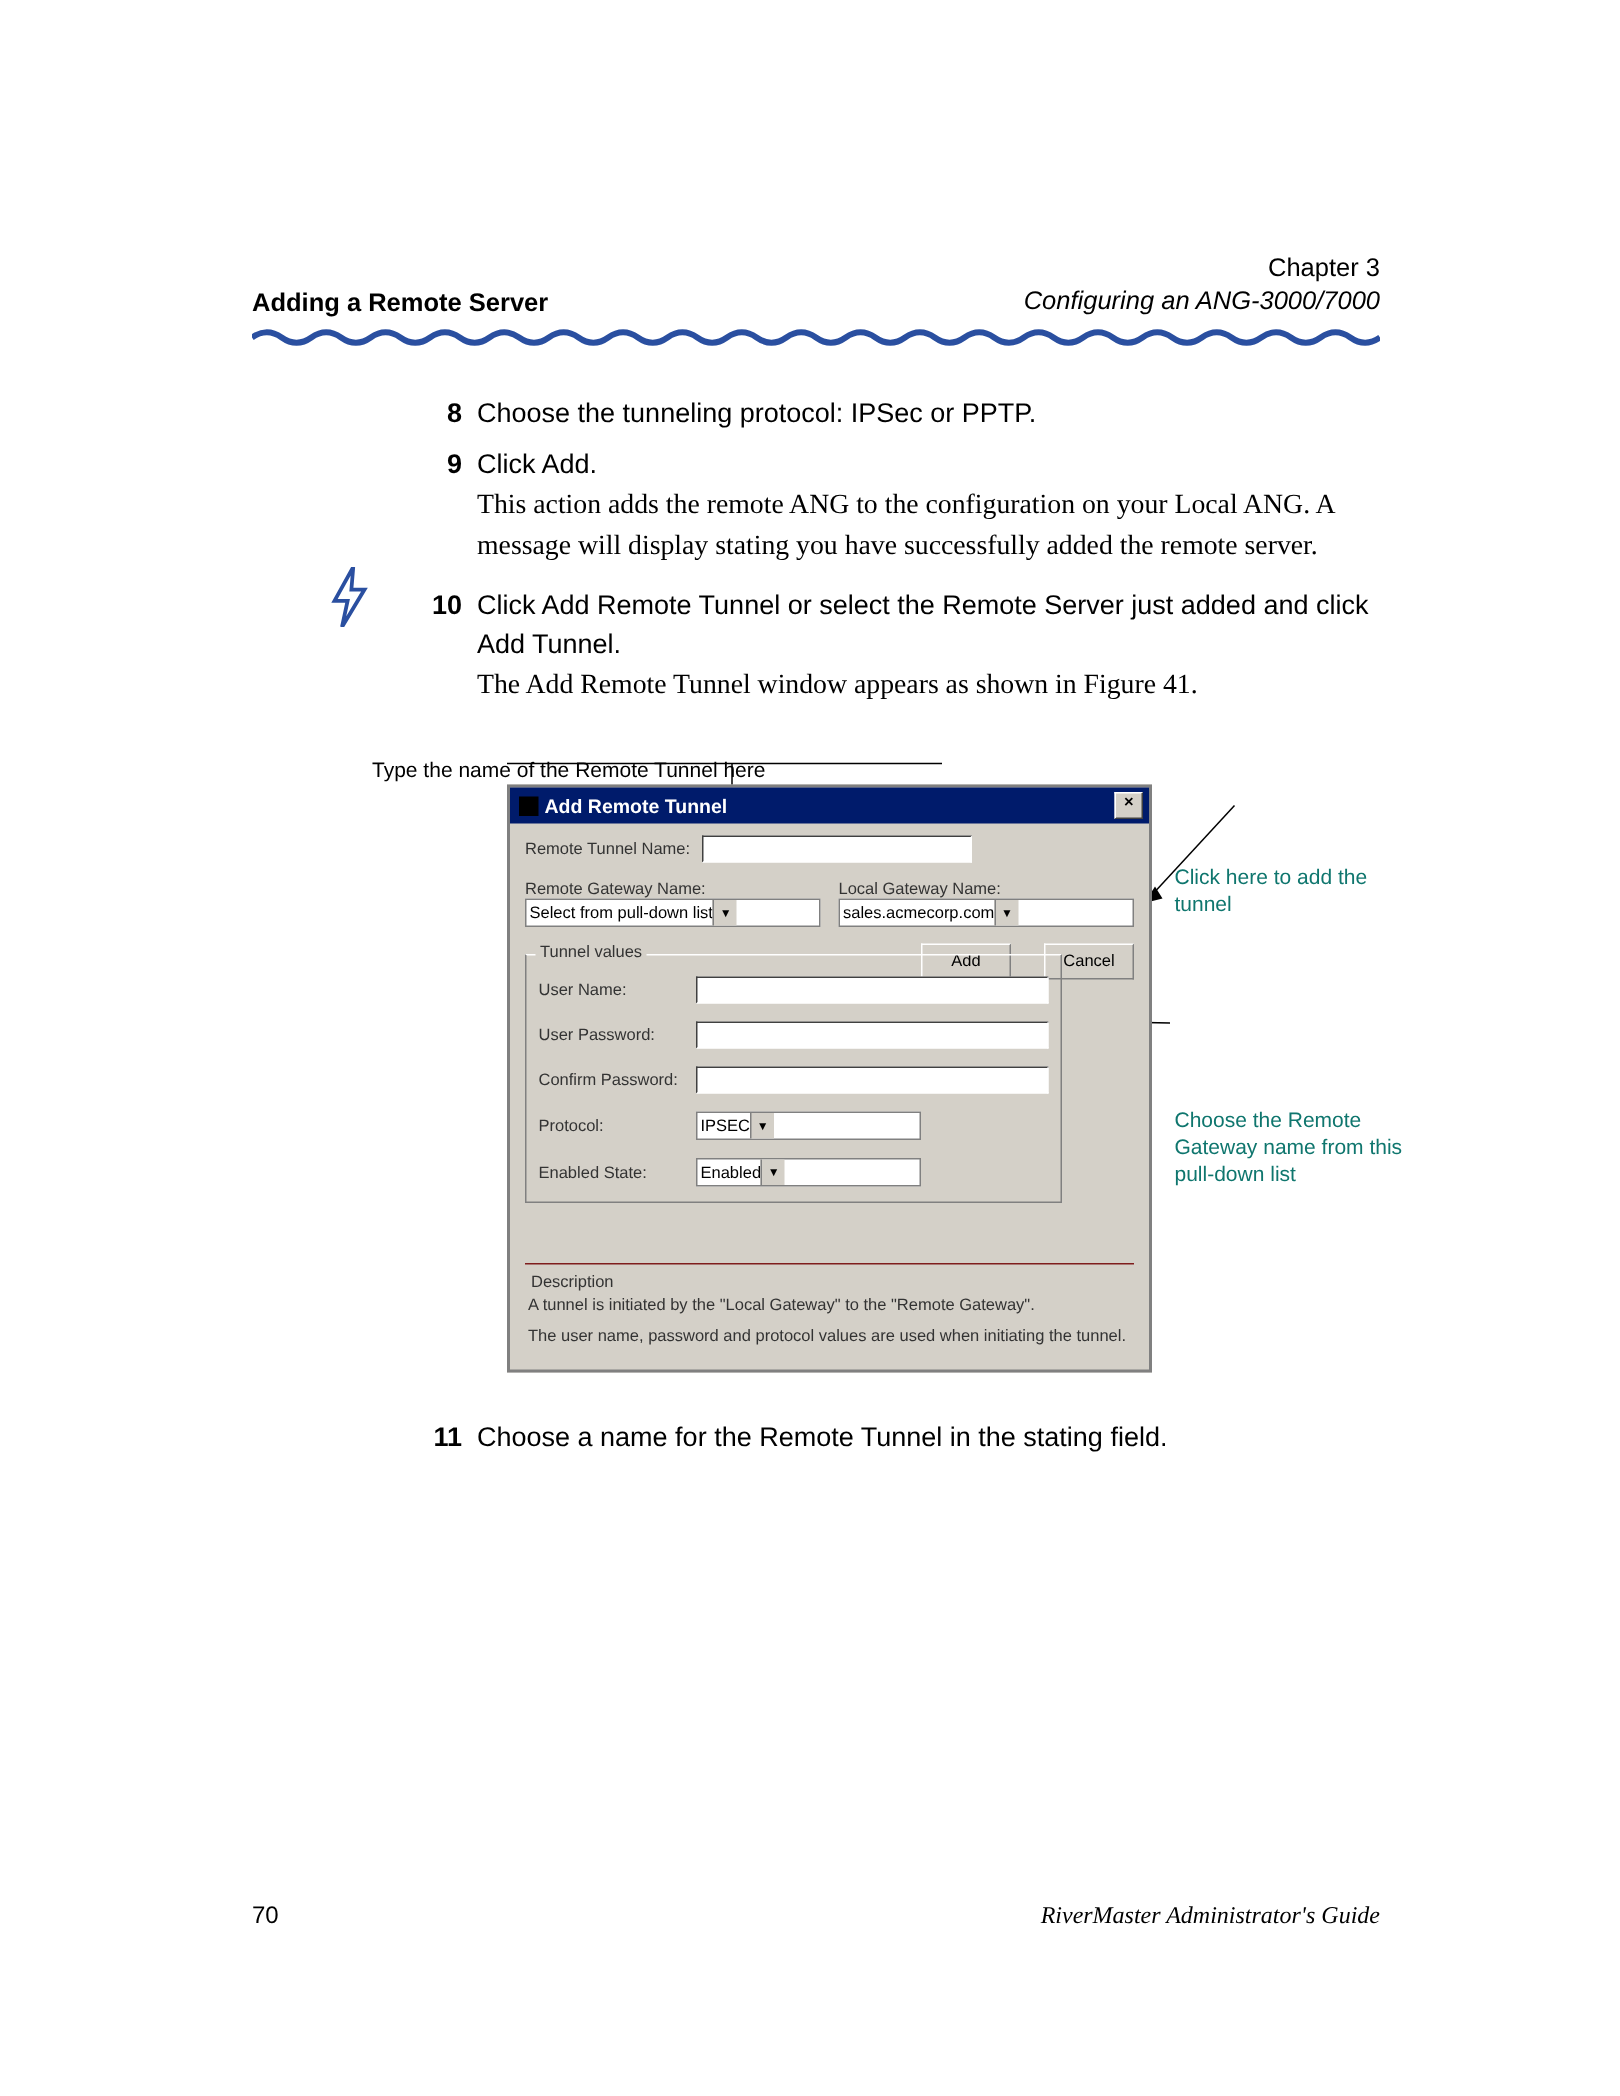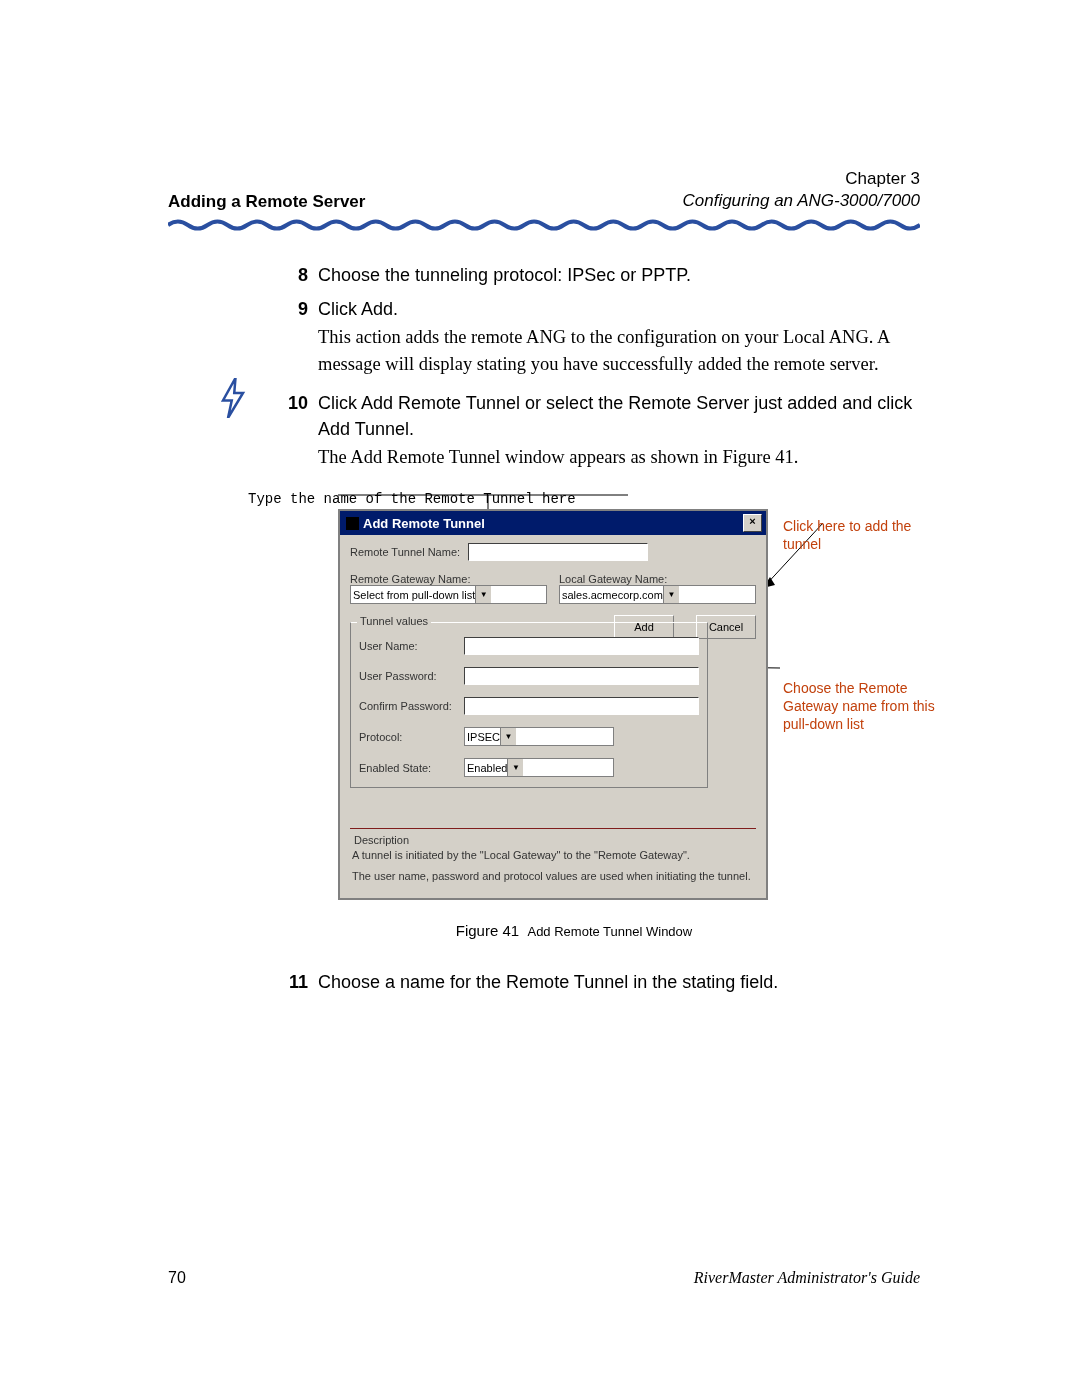--- a/index.html
+++ b/index.html
@@ -67,23 +67,22 @@
     left: 218px;
     top: 378px;
     width: 30px;
     height: 40px;
     color: #2a4fa0;
   }
   .annotation-top {
     font-size: 14px;
     color: #000;
     margin-left: 80px;
-    margin-top: 20px;
+    margin-top: 34px;
     margin-bottom: 2px;
-    font-family: Liberation Mono, monospace;
   }
   .figure-wrap {
     position: relative;
     margin-left: 170px;
     width: 430px;
   }
   
   .dialog {
     width: 430px;
     background: #d4d0c8;
@@ -180,22 +179,23 @@
   .descbox {
     border-top:1px solid #7f1d1d;
     margin-top:40px;
     padding: 4px 2px 0 2px;
   }
   .descbox .dlegend { font-size:11px; color:#333; margin-bottom:2px; margin-top:-12px; background:#d4d0c8; display:inline-block; padding:0 2px; }
   .desctext { font-size:11px; color:#333; line-height:1.35; }
   .side-anno {
     position: absolute;
     font-size: 14px;
-    color: #c2410c;
+    color: #0f766e;
     line-height: 1.3;
+    margin-top: 44px;
   }
   .figcaption {
     text-align: center;
     font-size: 15px;
     margin-top: 22px;
     color:#000;
   }
   .figcaption .small { font-size: 13px; }
   .footer {
     position: absolute;
@@ -346,23 +346,20 @@
           <div class="desctext">A tunnel is initiated by the "Local Gateway" to the "Remote Gateway".</div>
           <div class="desctext" style="margin-top:6px">The user name, password and protocol values are used when initiating the tunnel.</div>
         </div>
       </div>
     </div>
 
     <div class="side-anno" style="left:445px; top:8px; width:140px;">Click here to add the tunnel</div>
     <div class="side-anno" style="left:445px; top:170px; width:160px;">Choose the Remote Gateway name from this pull-down list</div>
   </div>
 
-  <div class="figcaption" style="margin-left:60px;">
-    <span>Figure 41</span>&nbsp;&nbsp;<span class="small">Add Remote Tunnel Window</span>
-  </div>
 
   <div class="steps" style="margin-top:30px;">
     <div class="step">
       <div class="num">11</div>
       <div class="txt">Choose a name for the Remote Tunnel in the stating field.</div>
     </div>
   </div>
 
   <div class="footer">
     <div>70</div>

